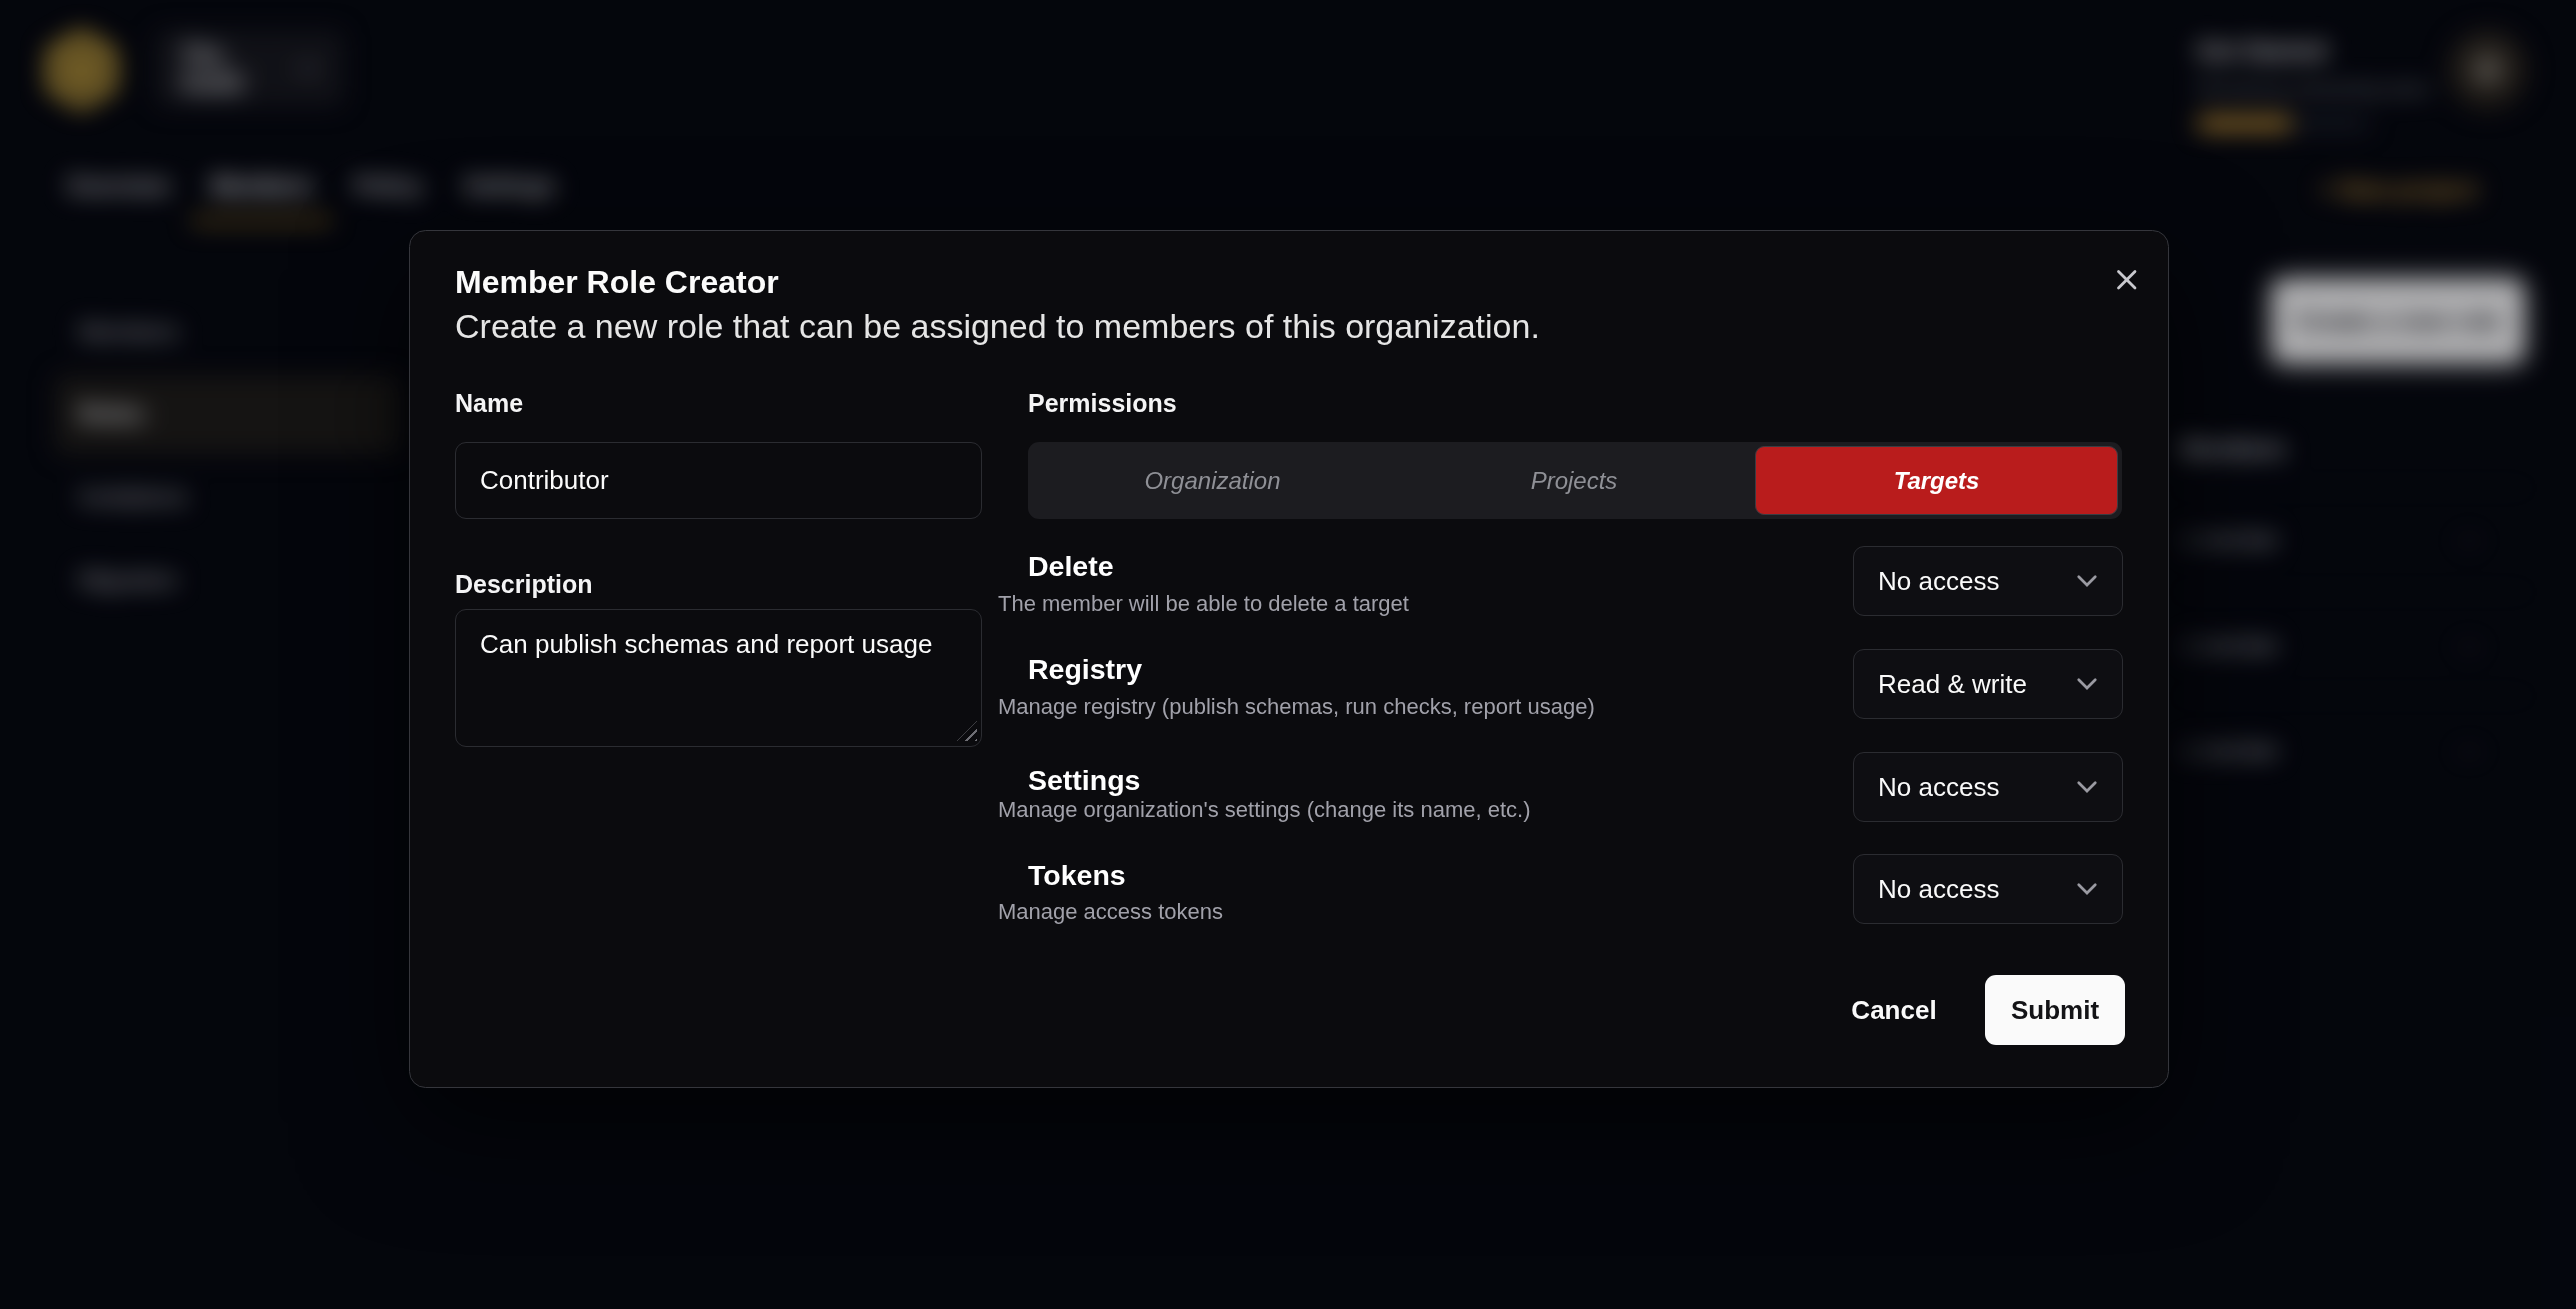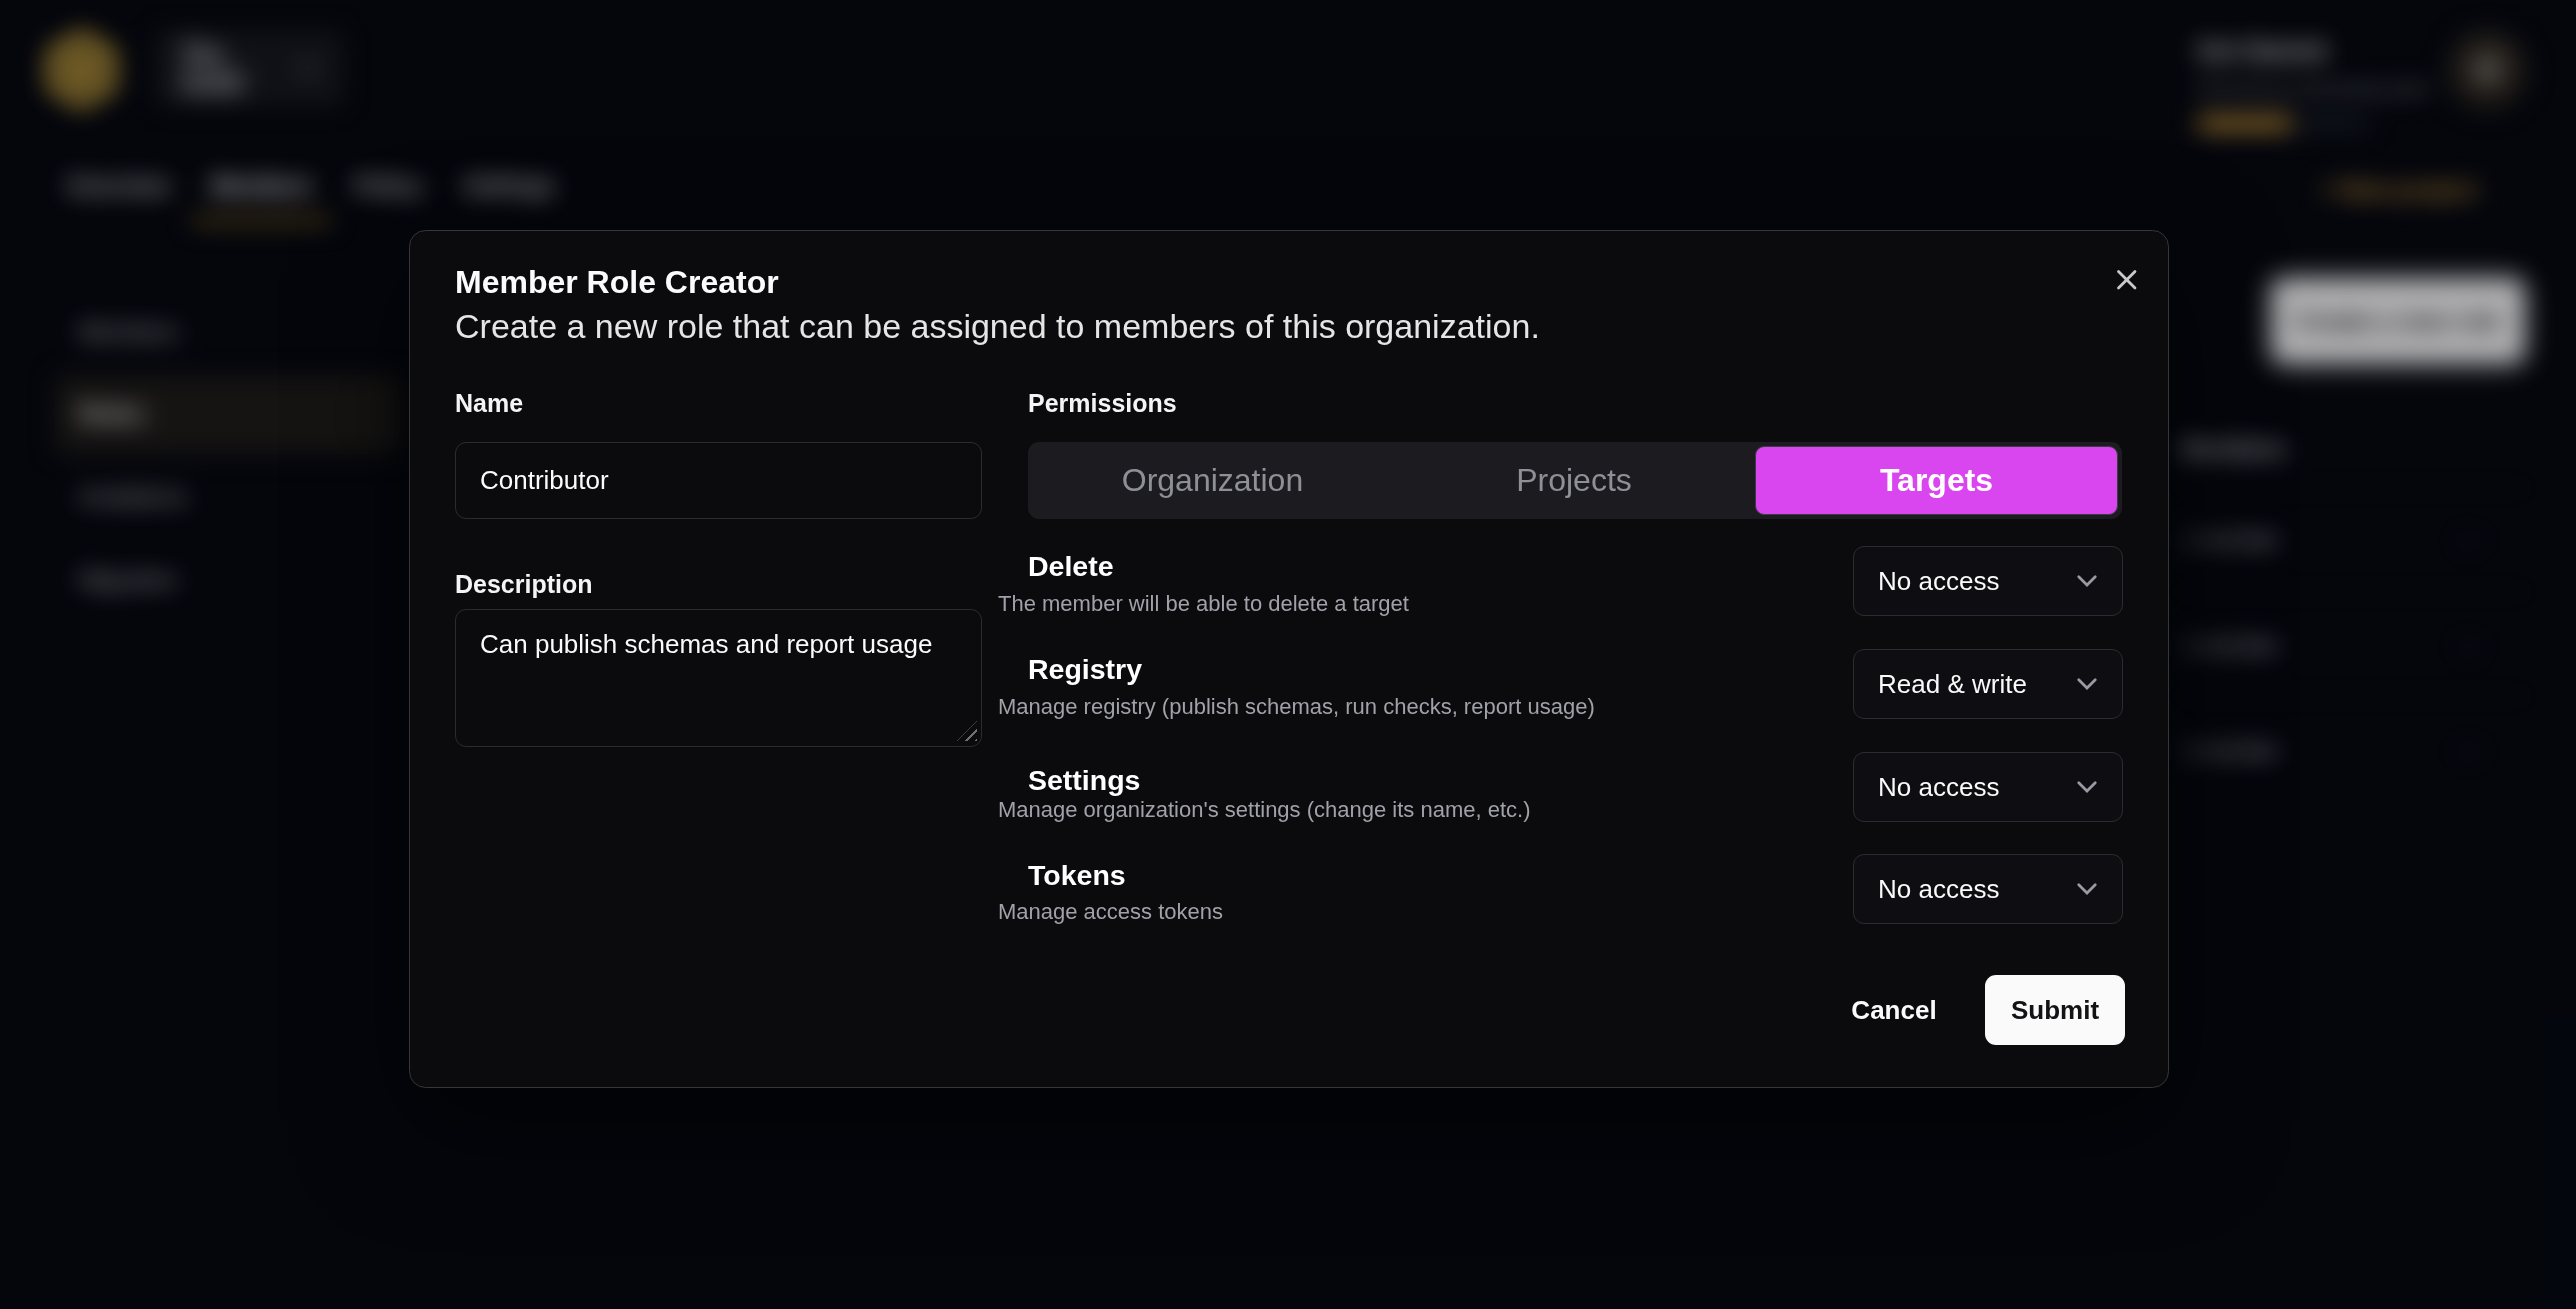--- a/index.html
+++ b/index.html
@@ -68,22 +68,22 @@
     background:#0b0b0e; border:1.8px solid #2b2c31; border-radius:11px;
     color:#fafafa; font-size:26px; font-family:"Liberation Sans",sans-serif;
     padding:16.5px 24px; outline:none; resize:none; line-height:1.35; }
   .resize-grip { position:absolute; left:547px; top:490px; width:20px; height:20px;
     clip-path:polygon(100% 0, 100% 100%, 0 100%);
     background:repeating-linear-gradient(135deg, transparent 0 4.6px, #6e6e74 4.6px 7.3px); }
 
   .seg-control { position:absolute; left:618px; top:211px; width:1094px; height:77px;
     background:#1c1c20; border-radius:11px; display:flex; padding:3.7px; }
   .seg { flex:1; display:flex; align-items:center; justify-content:center;
-    font-size:32px; color:#8f9096; font-weight:500; border-radius:9.2px; }
-  .seg.active { background:#d946ef; border:1.8px solid #3b3c42; color:#ffffff; font-weight:700; }
+    font-size:24px; color:#8f9096; font-weight:500; border-radius:9.2px;font-style:italic; }
+  .seg.active { background:#b91c1c; border:1.8px solid #3b3c42; color:#ffffff; font-weight:700; }
 
   .perm-title { position:absolute; left:618px; font-size:28.5px; font-weight:700; color:#ffffff; }
   .perm-desc { position:absolute; left:588px; font-size:22px; color:#a1a1aa; }
   .perm-select { position:absolute; left:1443px; width:270px; height:70px;
     background:#0e0e12; border:1.8px solid #2b2c31; border-radius:11px;
     display:flex; align-items:center; justify-content:space-between; padding:0 24px; cursor:pointer; }
   .perm-select .sel-val { font-size:26px; color:#fafafa; }
 
   .cancel-btn { position:absolute; left:1414px; top:744px; width:140px; height:70px;
     background:transparent; border:none; color:#fafafa; font-size:26px; font-weight:600;

